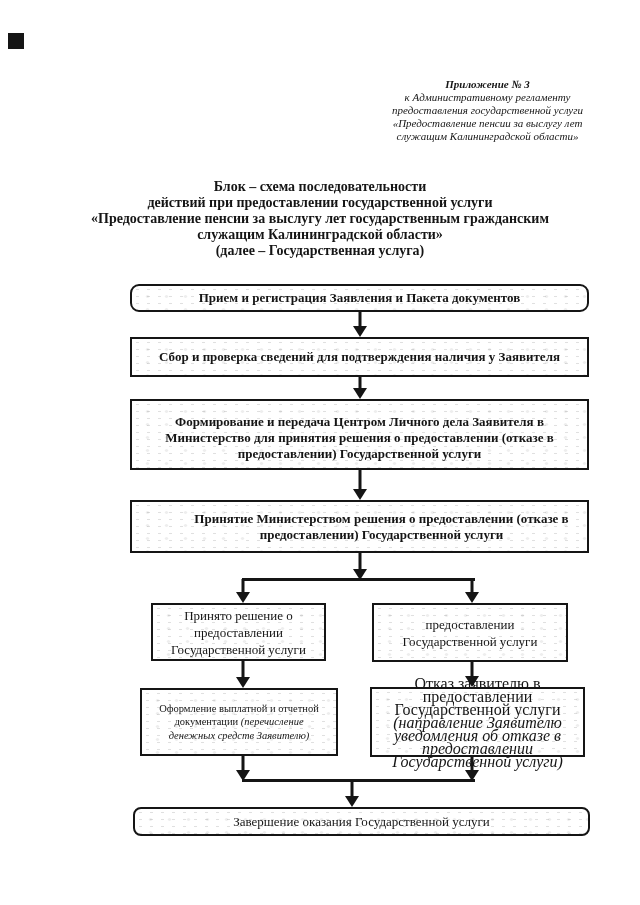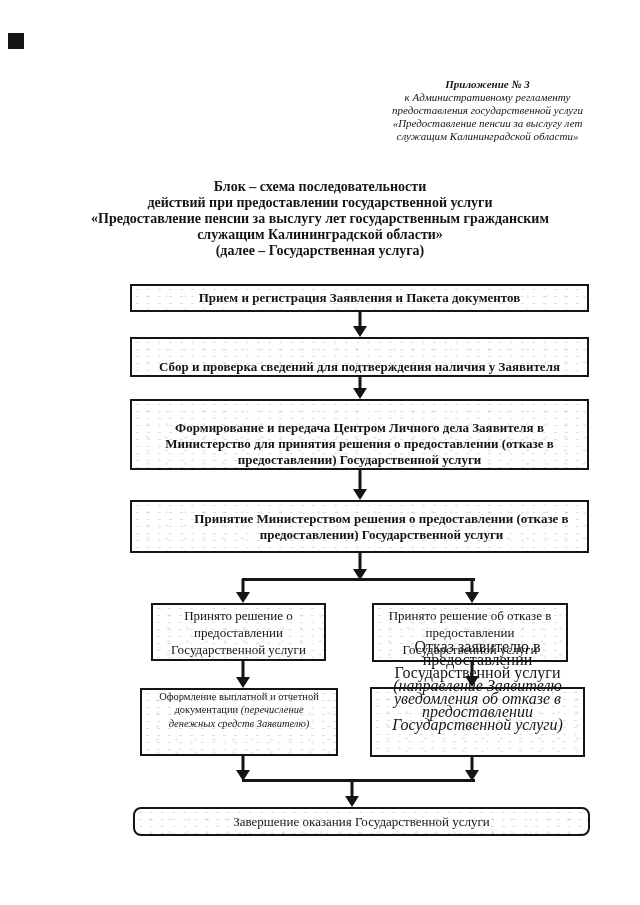--- a/index.html
+++ b/index.html
@@ -24,21 +24,21 @@
           display:flex; flex-direction:column; align-items:center; justify-content:center;
           text-align:center;
           background-image:
             radial-gradient(rgba(100,100,100,.20) 1px, transparent 1.6px),
             radial-gradient(rgba(130,130,130,.14) 1.4px, transparent 2.2px);
           background-size:11px 7px, 19px 13px;
           background-position:0 0, 6px 4px; }
   .fbox.bold { font-weight:bold; font-size:13px; line-height:16px; }
   .fbox.plain { font-weight:normal; font-size:13px; line-height:17px; }
   .fbox.small { font-weight:normal; font-size:10.5px; line-height:13.5px; padding:24px 8px; }
-  .fbox.topalign { justify-content:flex-end; }
+  .fbox.topalign { justify-content:center; }
   .it { font-style:italic; }
 
   .varrow { position:absolute; width:14px; }
   .varrow .shaft { position:absolute; left:50%; top:0; transform:translateX(-50%);
                    width:3px; height:calc(100% - 10px); background:var(--ink); }
   .varrow .head { position:absolute; left:50%; bottom:0; transform:translateX(-50%);
                   width:0; height:0;
                   border-left:7px solid transparent; border-right:7px solid transparent;
                   border-top:11px solid var(--ink); }
   .hline { position:absolute; height:3px; background:var(--ink); }
@@ -57,30 +57,30 @@
 </div>
 
 <div class="doc-title">
   <div>Блок – схема последовательности</div>
   <div>действий при предоставлении государственной услуги</div>
   <div>«Предоставление пенсии за выслугу лет государственным гражданским</div>
   <div>служащим Калининградской области»</div>
   <div>(далее – Государственная услуга)</div>
 </div>
 
-<div class="fbox bold" style="left:130px; top:284px; width:459px; height:28px;">
+<div class="fbox bold" style="left:130px; top:284px; width:459px; height:28px;border-radius:9px;">
   <div>Прием и регистрация Заявления и Пакета документов</div>
 </div>
 
 <div class="varrow" style="left:353px; top:312px; height:25px;">
     <div class="shaft"></div>
     <div class="head"></div>
   </div>
 
-<div class="fbox bold" style="left:130px; top:337px; width:459px; height:40px;justify-content:flex-end;">
+<div class="fbox bold" style="left:130px; top:337px; width:459px; height:40px;">
   <div>Сбор и проверка сведений для подтверждения наличия у Заявителя</div>
 </div>
 
 <div class="varrow" style="left:353px; top:377px; height:22px;">
     <div class="shaft"></div>
     <div class="head"></div>
   </div>
 
 <div class="fbox bold topalign" style="left:130px; top:399px; width:459px; height:71px; padding-top:7px;">
   <div>Формирование и передача Центром Личного дела Заявителя в</div>
@@ -112,21 +112,20 @@
     <div class="head"></div>
   </div>
 
 <div class="fbox plain" style="left:151px; top:603px; width:175px; height:58px;">
   <div>Принято решение о</div>
   <div>предоставлении</div>
   <div>Государственной услуги</div>
 </div>
 
 <div class="fbox plain" style="left:372px; top:603px; width:196px; height:59px;">
-  <div>Принято решение об отказе в</div>
   <div>предоставлении</div>
   <div>Государственной услуги</div>
 </div>
 
 <div class="varrow" style="left:236px; top:661px; height:27px;">
     <div class="shaft"></div>
     <div class="head"></div>
   </div>
 <div class="varrow" style="left:465px; top:662px; height:25px;">
     <div class="shaft"></div>

